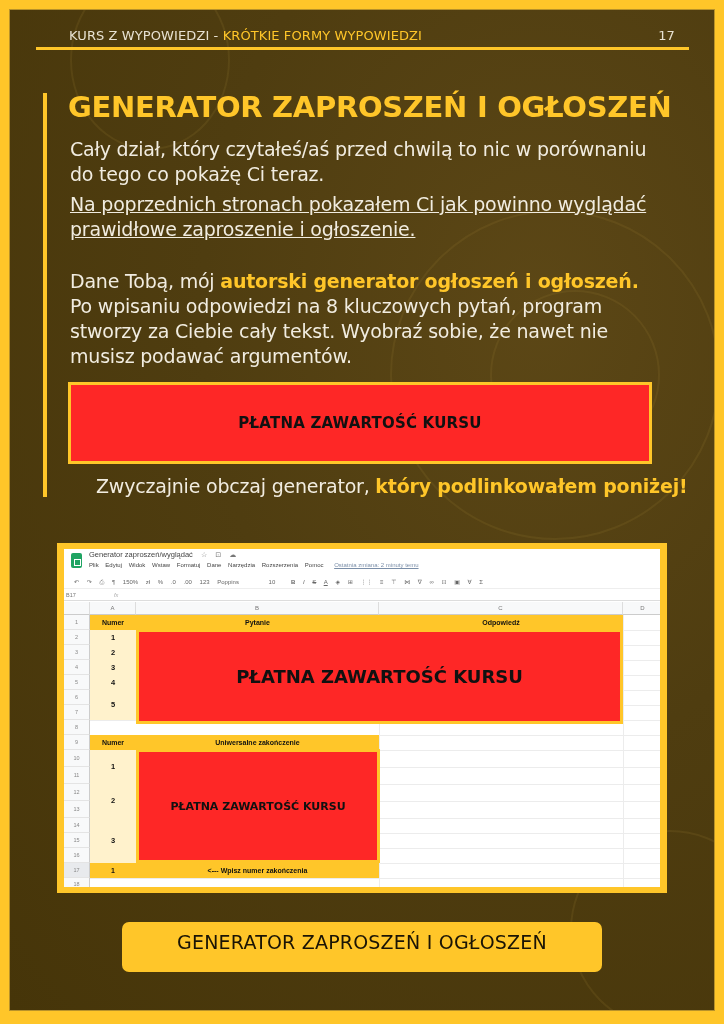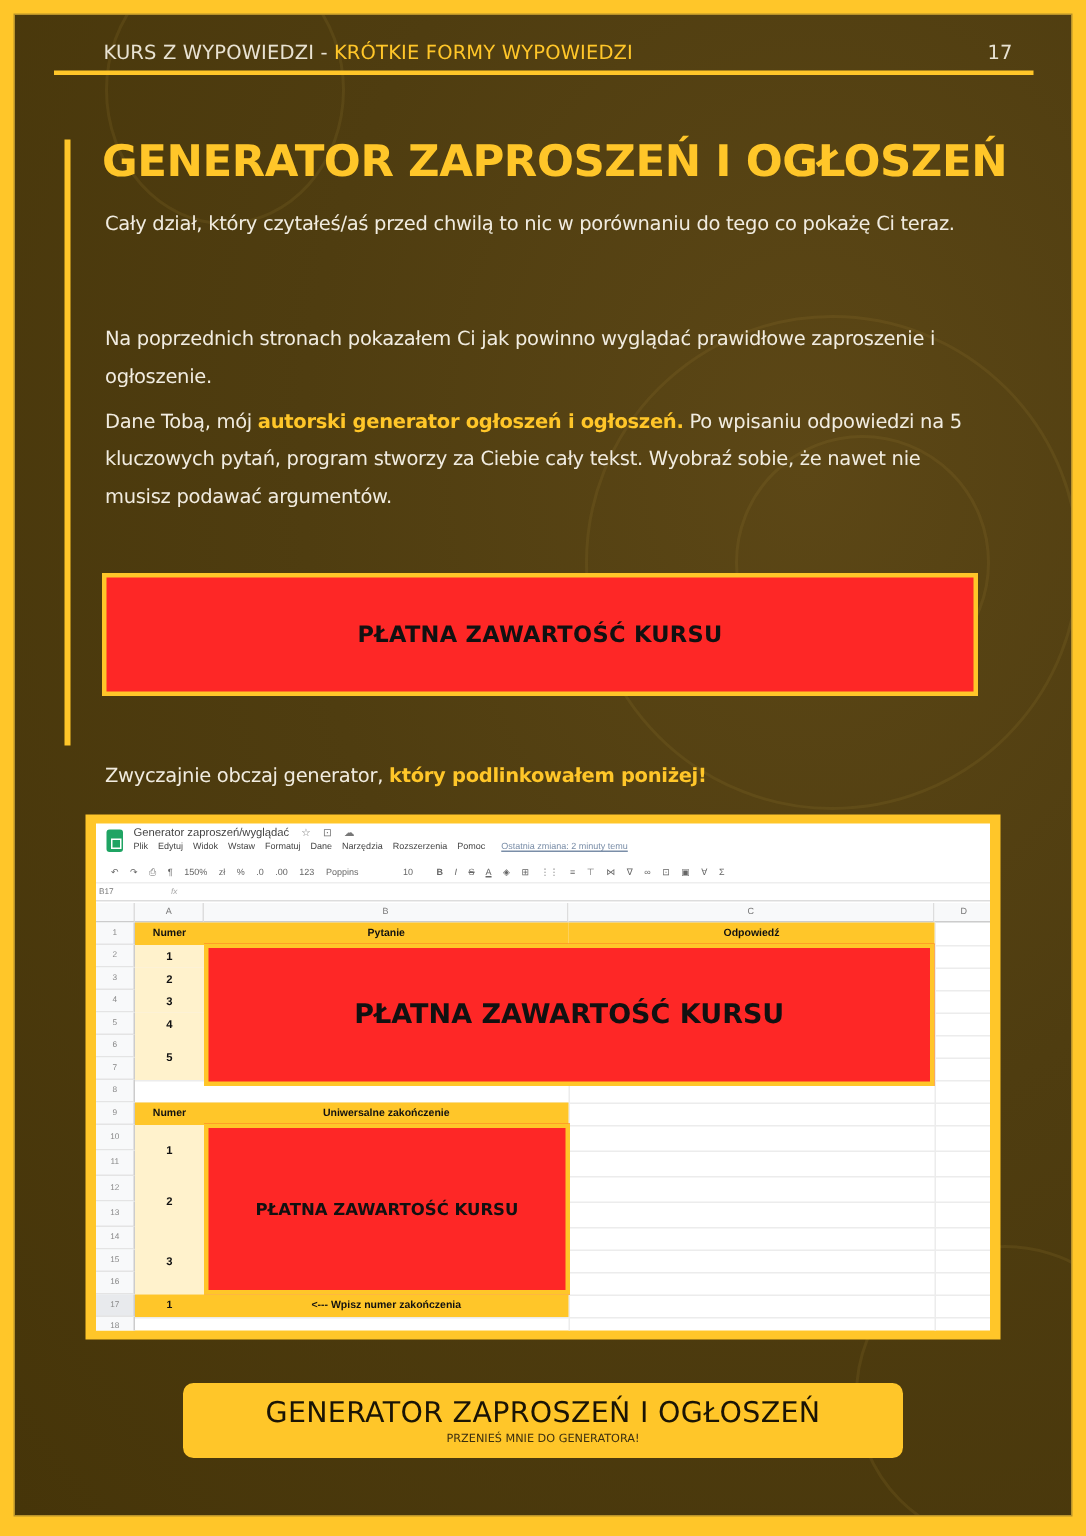--- a/index.html
+++ b/index.html
@@ -24,21 +24,21 @@
   .header .pnum { position: absolute; right: 14px; top: 0; color: #e8e2d2; font-size: 13px; }
   .header-line { position: absolute; left: 36px; top: 47px; width: 653px; height: 3px; background: #ffc629; }
   .vbar { position: absolute; left: 43px; top: 93px; width: 4px; height: 404px; background: #ffc629; }
   h1 {
     position: absolute; left: 68px; top: 90px; width: 630px;
     font-family: "DejaVu Sans", sans-serif; font-weight: bold; font-size: 29px;
     color: #ffc629; letter-spacing: -0.3px; white-space: nowrap;
   }
   .para {
     position: absolute; left: 70px; width: 580px;
-    font-family: "DejaVu Sans", sans-serif; font-size: 13px; line-height: 25px;
+    font-family: "DejaVu Sans", sans-serif; font-size: 19px; line-height: 25px;
     color: #f1ece0; letter-spacing: -0.2px;
   }
   .para .hl { color: #ffc629; font-weight: bold; }
   .paid-box {
     position: absolute; left: 68px; top: 382px; width: 584px; height: 82px;
     background: #fe2726; border: 3px solid #ffc629;
     display: flex; align-items: center; justify-content: center;
     font-weight: bold; font-size: 15px; color: #111; letter-spacing: 0.2px;
   }
   
@@ -100,28 +100,28 @@
 <div class="header">
   <span>KURS Z WYPOWIEDZI - </span><span class="acc">KRÓTKIE FORMY WYPOWIEDZI</span>
   <span class="pnum">17</span>
 </div>
 <div class="header-line"></div>
 
 <div class="vbar"></div>
 <h1>GENERATOR ZAPROSZEŃ I OGŁOSZEŃ</h1>
 
 <p class="para" style="top:137px;">Cały dział, który czytałeś/aś przed chwilą to nic w porównaniu do tego co pokażę Ci teraz.</p>
-<p class="para" style="top:214px;">Na poprzednich stronach pokazałem Ci jak powinno wyglądać prawidłowe zaproszenie i ogłoszenie.</p>
+<p class="para" style="top:192px;text-decoration:underline;">Na poprzednich stronach pokazałem Ci jak powinno wyglądać prawidłowe zaproszenie i ogłoszenie.</p>
 <p class="para" style="top:269px;">
-  <span>Dane Tobą, mój </span><span class="hl">autorski generator ogłoszeń i ogłoszeń.</span><span> Po wpisaniu odpowiedzi na 5 kluczowych pytań, program stworzy za Ciebie cały tekst. Wyobraź sobie, że nawet nie musisz podawać argumentów.</span>
+  <span>Dane Tobą, mój </span><span class="hl">autorski generator ogłoszeń i ogłoszeń.</span><span> Po wpisaniu odpowiedzi na 8 kluczowych pytań, program stworzy za Ciebie cały tekst. Wyobraź sobie, że nawet nie musisz podawać argumentów.</span>
 </p>
 
 <div class="paid-box">PŁATNA ZAWARTOŚĆ KURSU</div>
 
-<p class="para" style="top:505px;width:600px;">
+<p class="para" style="top:474px;width:600px;margin-left:26px;">
   <span>Zwyczajnie obczaj generator, </span><span class="hl">który podlinkowałem poniżej!</span>
 </p>
 
 <div class="sheet-frame">
   <div class="sheet">
     <div class="s-top">
       <div class="s-logo"></div>
       <div class="s-title">
         <span>Generator zaproszeń/wyglądać</span>
         <span class="ic">☆</span>
@@ -239,14 +239,13 @@
       <div class="cell-num" style="left:26px;top:216px;width:46px;height:45px;line-height:45px;">3</div>
       <div class="cell-red" style="left:72px;top:147px;width:244px;height:114px;font-size:11px;">PŁATNA ZAWARTOŚĆ KURSU</div>
       <div class="cell-y" style="left:26px;top:261px;width:46px;height:15px;line-height:15px;">1</div>
       <div class="cell-y" style="left:72px;top:261px;width:243px;height:15px;line-height:15px;">&lt;--- Wpisz numer zakończenia</div>
     </div>
   </div>
 </div>
 
 <div class="cta">
   <span class="big">GENERATOR ZAPROSZEŃ I OGŁOSZEŃ</span>
-  <span class="small">PRZENIEŚ MNIE DO GENERATORA!</span>
 </div>
 
 </body></html>

